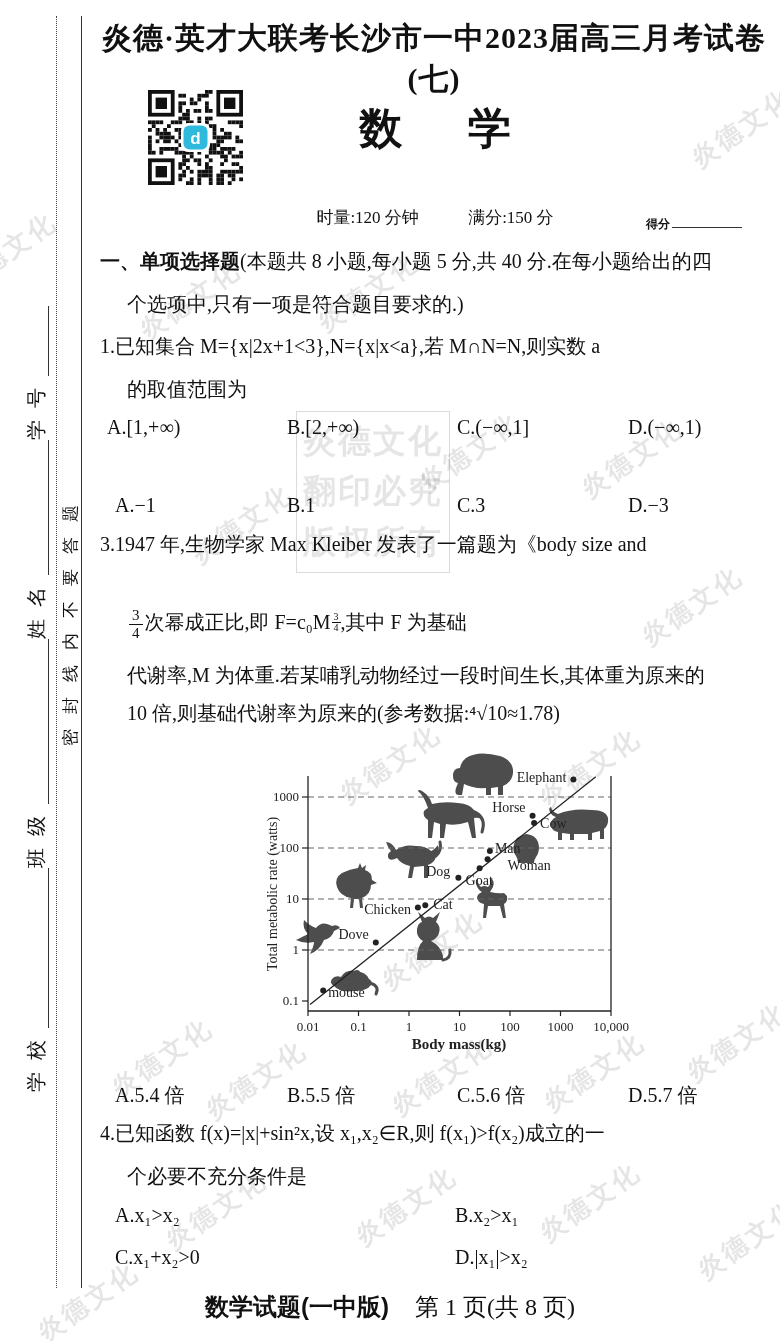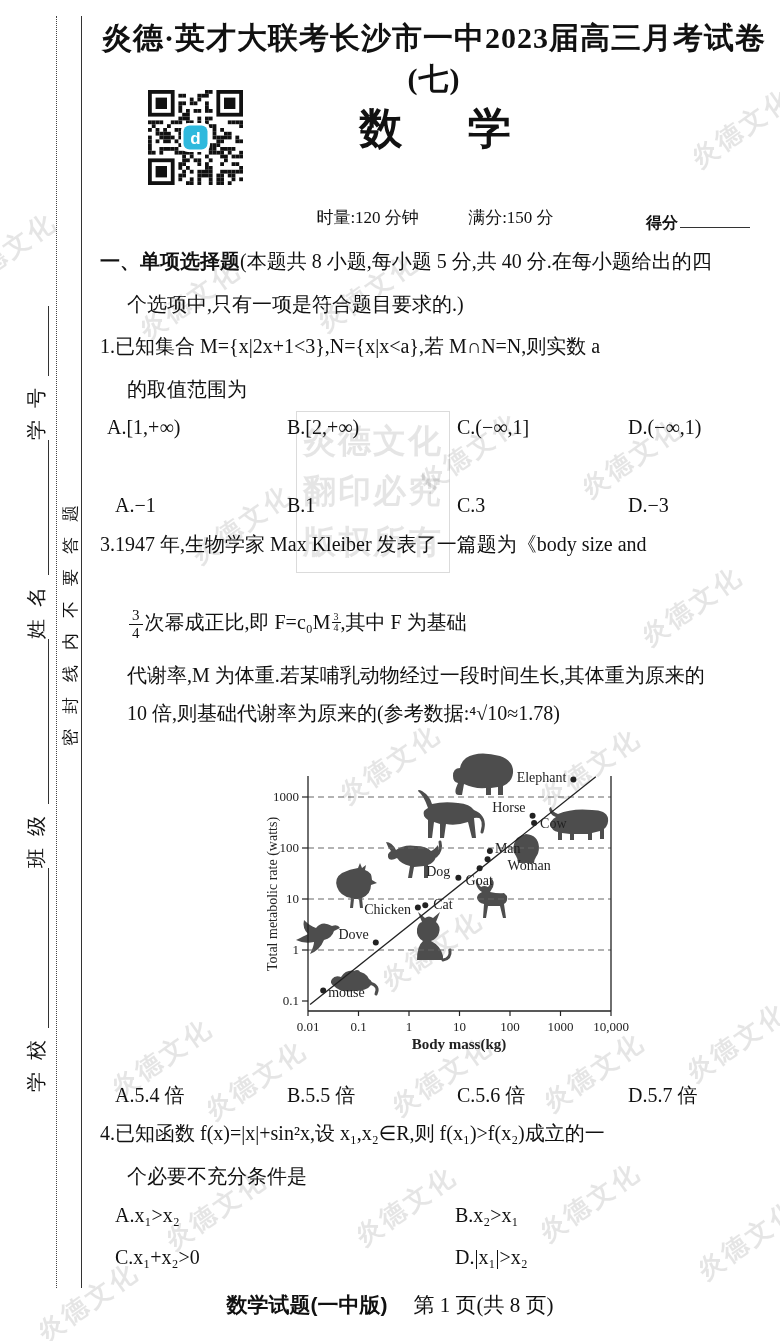--- a/index.html
+++ b/index.html
@@ -26,41 +26,41 @@
             letter-spacing:15px;white-space:nowrap;color:#111;z-index:2;text-align:center;}
   
   .title{position:absolute;left:95px;top:18px;width:678px;text-align:center;z-index:2;
          font-weight:900;font-size:30px;letter-spacing:1px;font-family:"Liberation Serif",serif;}
   .qr{position:absolute;left:148px;top:90px;z-index:2;}
   .subject{position:absolute;left:100px;top:100px;width:670px;text-align:center;z-index:2;
            font-weight:bold;font-size:43px;word-spacing:55px;}
   .meta{position:absolute;left:100px;top:166px;width:670px;text-align:center;z-index:2;font-size:17px;margin-top:40px;}
   .meta .gap{margin-left:45px;}
   .score{position:absolute;left:646px;top:207px;z-index:2;font-family:"Liberation Sans",sans-serif;
-         font-weight:bold;font-size:16px;}
+         font-weight:bold;font-size:12px;}
   .scoreline{display:inline-block;width:70px;border-bottom:1.5px solid #333;height:20px;margin-left:2px;}
   
   .bline{position:absolute;white-space:nowrap;font-size:20px;z-index:2;line-height:1.3;}
   .bhead{font-family:Liberation Mono, monospace;font-weight:bold;}
   .opt{position:absolute;white-space:nowrap;font-size:20px;}
   .frac{display:inline-flex;flex-direction:column;align-items:center;vertical-align:middle;
         line-height:1;font-size:15px;margin:0 2px;}
   .frac .fn{border-bottom:1.2px solid #111;padding:0 3px 1px;}
   .frac .fd{padding-top:1px;}
   .supfrac{display:inline-flex;flex-direction:column;align-items:center;vertical-align:9px;
            line-height:1;font-size:10px;margin-left:1px;}
   .supfrac .fn{border-bottom:1px solid #111;padding:0 2px;}
   
   .chart{position:absolute;left:264px;top:748px;z-index:2;}
   .chart text{font-family:"Liberation Serif",serif;fill:#222;}
   .silhouette{fill:#4d4d4d;stroke:none;}
   .sil-line{fill:none;stroke:#4d4d4d;stroke-width:3;stroke-linecap:round;}
   
   .footer{position:absolute;left:0;top:1291px;width:780px;display:flex;justify-content:center;
-          gap:26px;z-index:2;font-size:21px;}
+          gap:26px;z-index:2;font-size:24px;}
   .footer .fl{font-family:"Liberation Sans",sans-serif;font-weight:bold;}
 </style>
 </head>
 <body>
 
 <div class="page">
 
   <div id="wm-layer">
       <div class="wm" style="left: 742px; top: 128px;">炎德文化</div>
       <div class="wm" style="left: 6px; top: 252px;">炎德文化</div>

